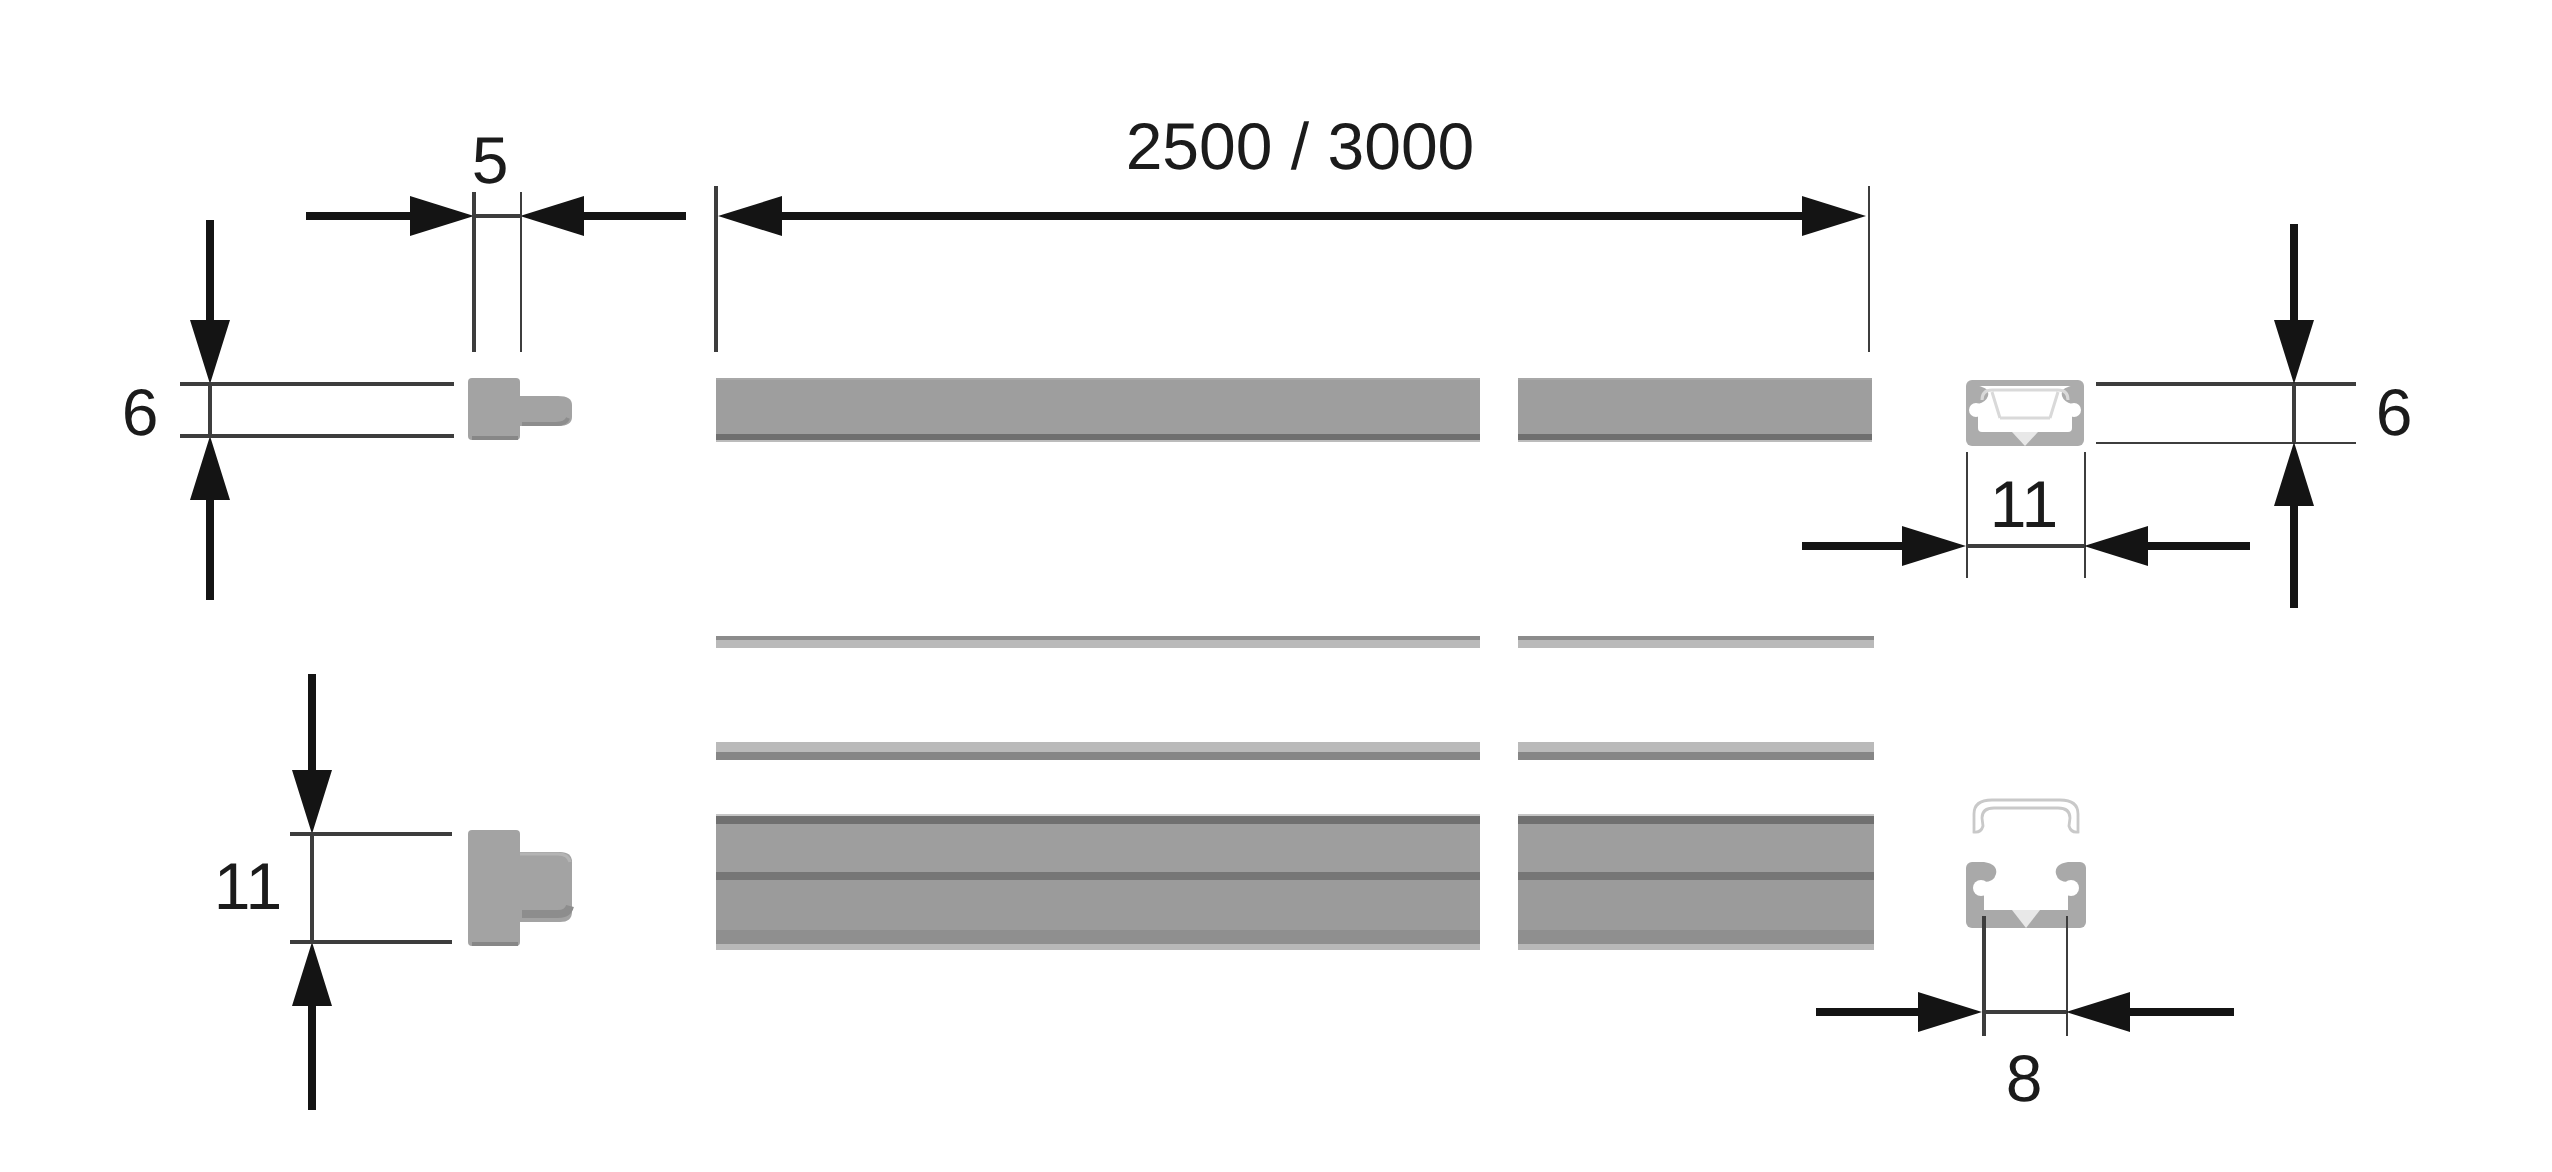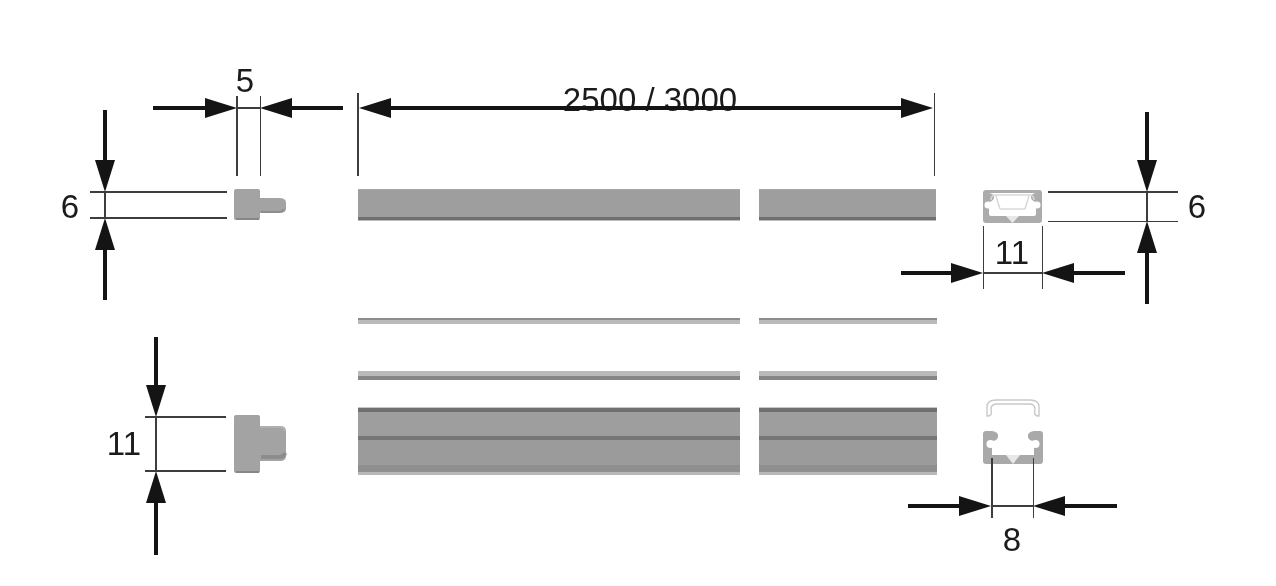--- a/index.html
+++ b/index.html
@@ -36,21 +36,21 @@
     <div class="thick" style="left:153px;top:106px;width:54px;height:4px"></div>
     <div class="ah ah-r" style="left:205px;top:98px"></div>
     <div class="thin" style="left:236px;top:107px;width:25px;height:1.5px"></div>
     <div class="ah ah-l" style="left:260px;top:98px"></div>
     <div class="thick" style="left:289px;top:106px;width:54px;height:4px"></div>
     <div class="thin" style="left:236px;top:96px;width:1.5px;height:80px"></div>
     <div class="thin" style="left:259.5px;top:96px;width:1.5px;height:80px"></div>
   </div>
 
   <div>
-    <div class="lbl" style="left:650px;top:99px">2500 / 3000</div>
+    <div class="lbl" style="left:650px;top:73px">2500 / 3000</div>
     <div class="ah ah-l" style="left:359px;top:98px"></div>
     <div class="thick" style="left:388px;top:106px;width:518px;height:4px"></div>
     <div class="ah ah-r" style="left:901px;top:98px"></div>
     <div class="thin" style="left:357px;top:93px;width:1.5px;height:83px"></div>
     <div class="thin" style="left:933.5px;top:93px;width:1.5px;height:83px"></div>
   </div>
 
   <div>
     <div class="lbl" style="left:70px;top:206px">6</div>
     <div class="thick" style="left:103px;top:110px;width:4px;height:52px"></div>

